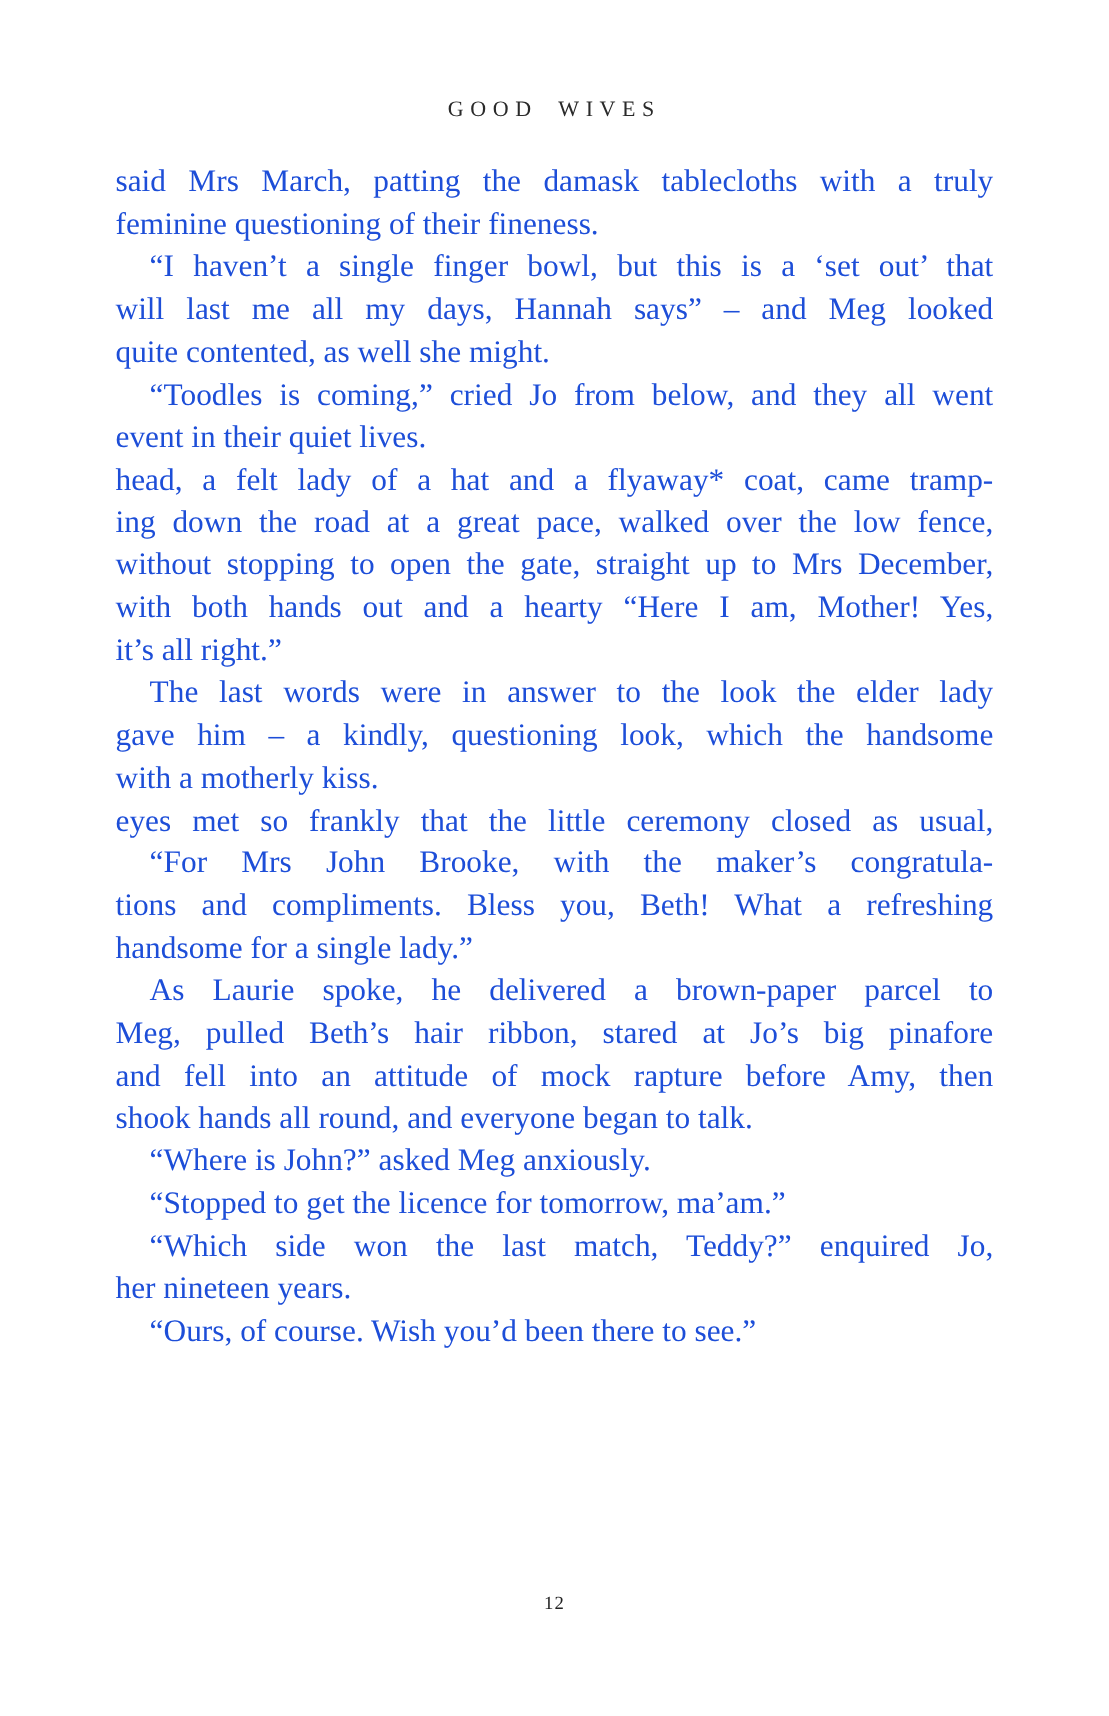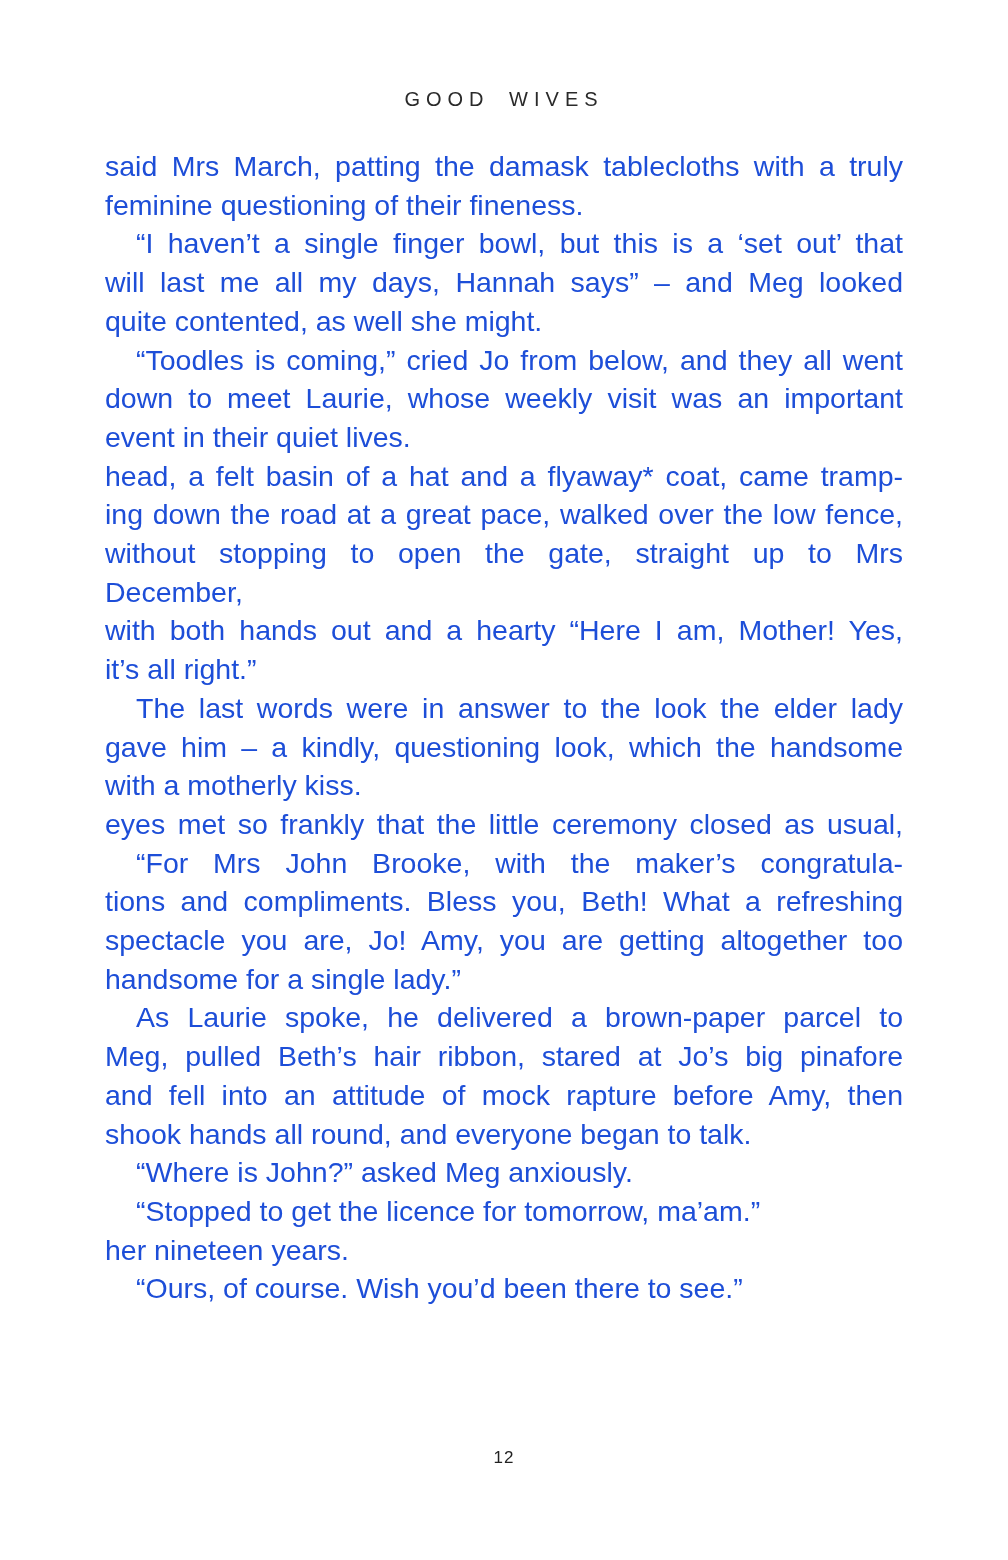--- a/index.html
+++ b/index.html
@@ -5,21 +5,21 @@
   html, body {
     margin: 0;
     padding: 0;
     background: #ffffff;
   }
   .book-page {
     position: relative;
     width: 1008px;
     height: 1560px;
     background: #ffffff;
-    font-family: Liberation Sans, sans-serif;
+    font-family: Liberation Serif, serif;
     color: #1e1e1e;
     overflow: hidden;
   }
   .running-header {
     position: absolute;
     top: 89px;
     left: 0;
     width: 100%;
     text-align: center;
     font-size: 20px;
@@ -75,55 +75,54 @@
         <div class="line">said Mrs March, patting the damask tablecloths with a truly</div>
         <div class="line last">feminine questioning of their fineness.</div>
       </div>
       <div class="paragraph">
         <div class="line indent">“I haven’t a single finger bowl, but this is a ‘set out’ that</div>
         <div class="line">will last me all my days, Hannah says” – and Meg looked</div>
         <div class="line last">quite contented, as well she might.</div>
       </div>
       <div class="paragraph">
         <div class="line indent">“Toodles is coming,” cried Jo from below, and they all went</div>
-        <div class="line">down to meet Laurie, whose weekly visit was an important</div>
         <div class="line last">event in their quiet lives.</div>
       </div>
       <div class="paragraph">
-        <div class="line">head, a felt basin of a hat and a flyaway* coat, came tramp-</div>
+        <div class="line">head, a felt lady of a hat and a flyaway* coat, came tramp-</div>
         <div class="line">ing down the road at a great pace, walked over the low fence,</div>
         <div class="line">without stopping to open the gate, straight up to Mrs December,</div>
         <div class="line">with both hands out and a hearty “Here I am, Mother! Yes,</div>
         <div class="line last">it’s all right.”</div>
       </div>
       <div class="paragraph">
         <div class="line indent">The last words were in answer to the look the elder lady</div>
         <div class="line">gave him – a kindly, questioning look, which the handsome</div>
         <div class="line last">with a motherly kiss.</div>
         <div class="line">eyes met so frankly that the little ceremony closed as usual,</div>
       </div>
       <div class="paragraph">
         <div class="line indent">“For Mrs John Brooke, with the maker’s congratula-</div>
         <div class="line">tions and compliments. Bless you, Beth! What a refreshing</div>
-        <div class="line">spectacle you are, Jo! Amy, you are getting altogether too</div>
         <div class="line last">handsome for a single lady.”</div>
       </div>
       <div class="paragraph">
         <div class="line indent">As Laurie spoke, he delivered a brown-paper parcel to</div>
         <div class="line">Meg, pulled Beth’s hair ribbon, stared at Jo’s big pinafore</div>
         <div class="line">and fell into an attitude of mock rapture before Amy, then</div>
         <div class="line last">shook hands all round, and everyone began to talk.</div>
       </div>
       <div class="paragraph">
         <div class="line last indent">“Where is John?” asked Meg anxiously.</div>
       </div>
       <div class="paragraph">
         <div class="line last indent">“Stopped to get the licence for tomorrow, ma’am.”</div>
       </div>
       <div class="paragraph">
+        <div class="line indent">“Which side won the last match, Teddy?” enquired Jo,</div>
         <div class="line last">her nineteen years.</div>
       </div>
       <div class="paragraph">
         <div class="line last indent">“Ours, of course. Wish you’d been there to see.”</div>
       </div>
     </div>
 
   <div class="page-number">12</div>
 </div>
 

